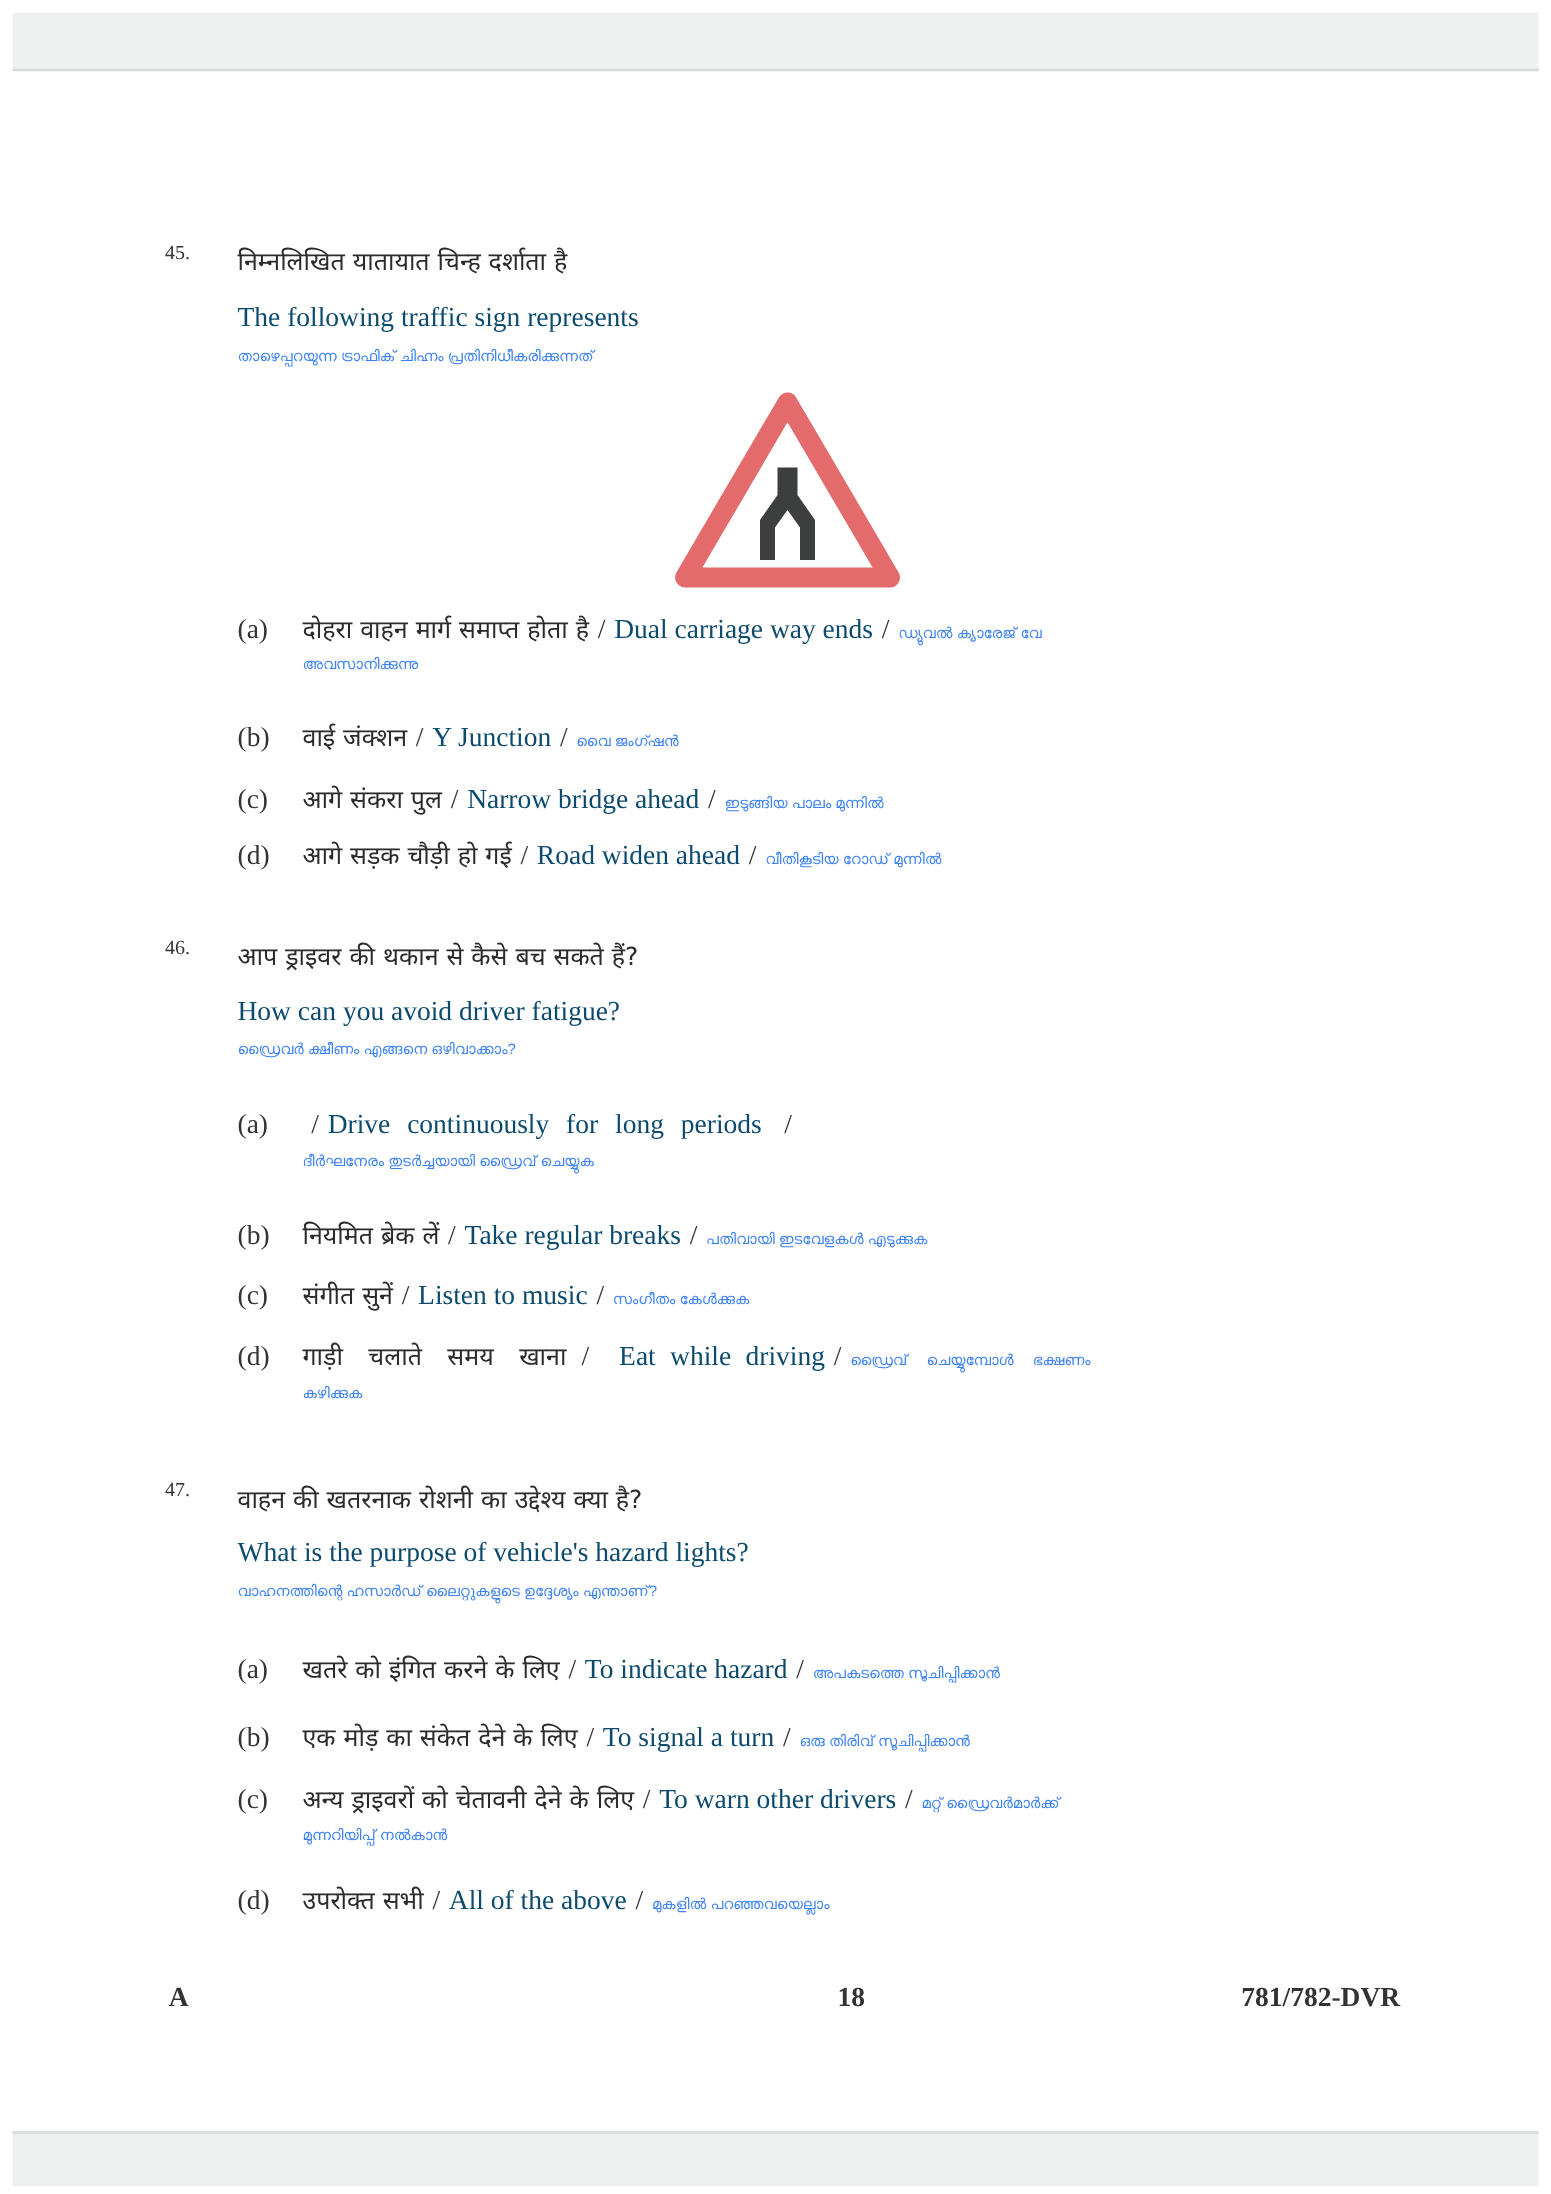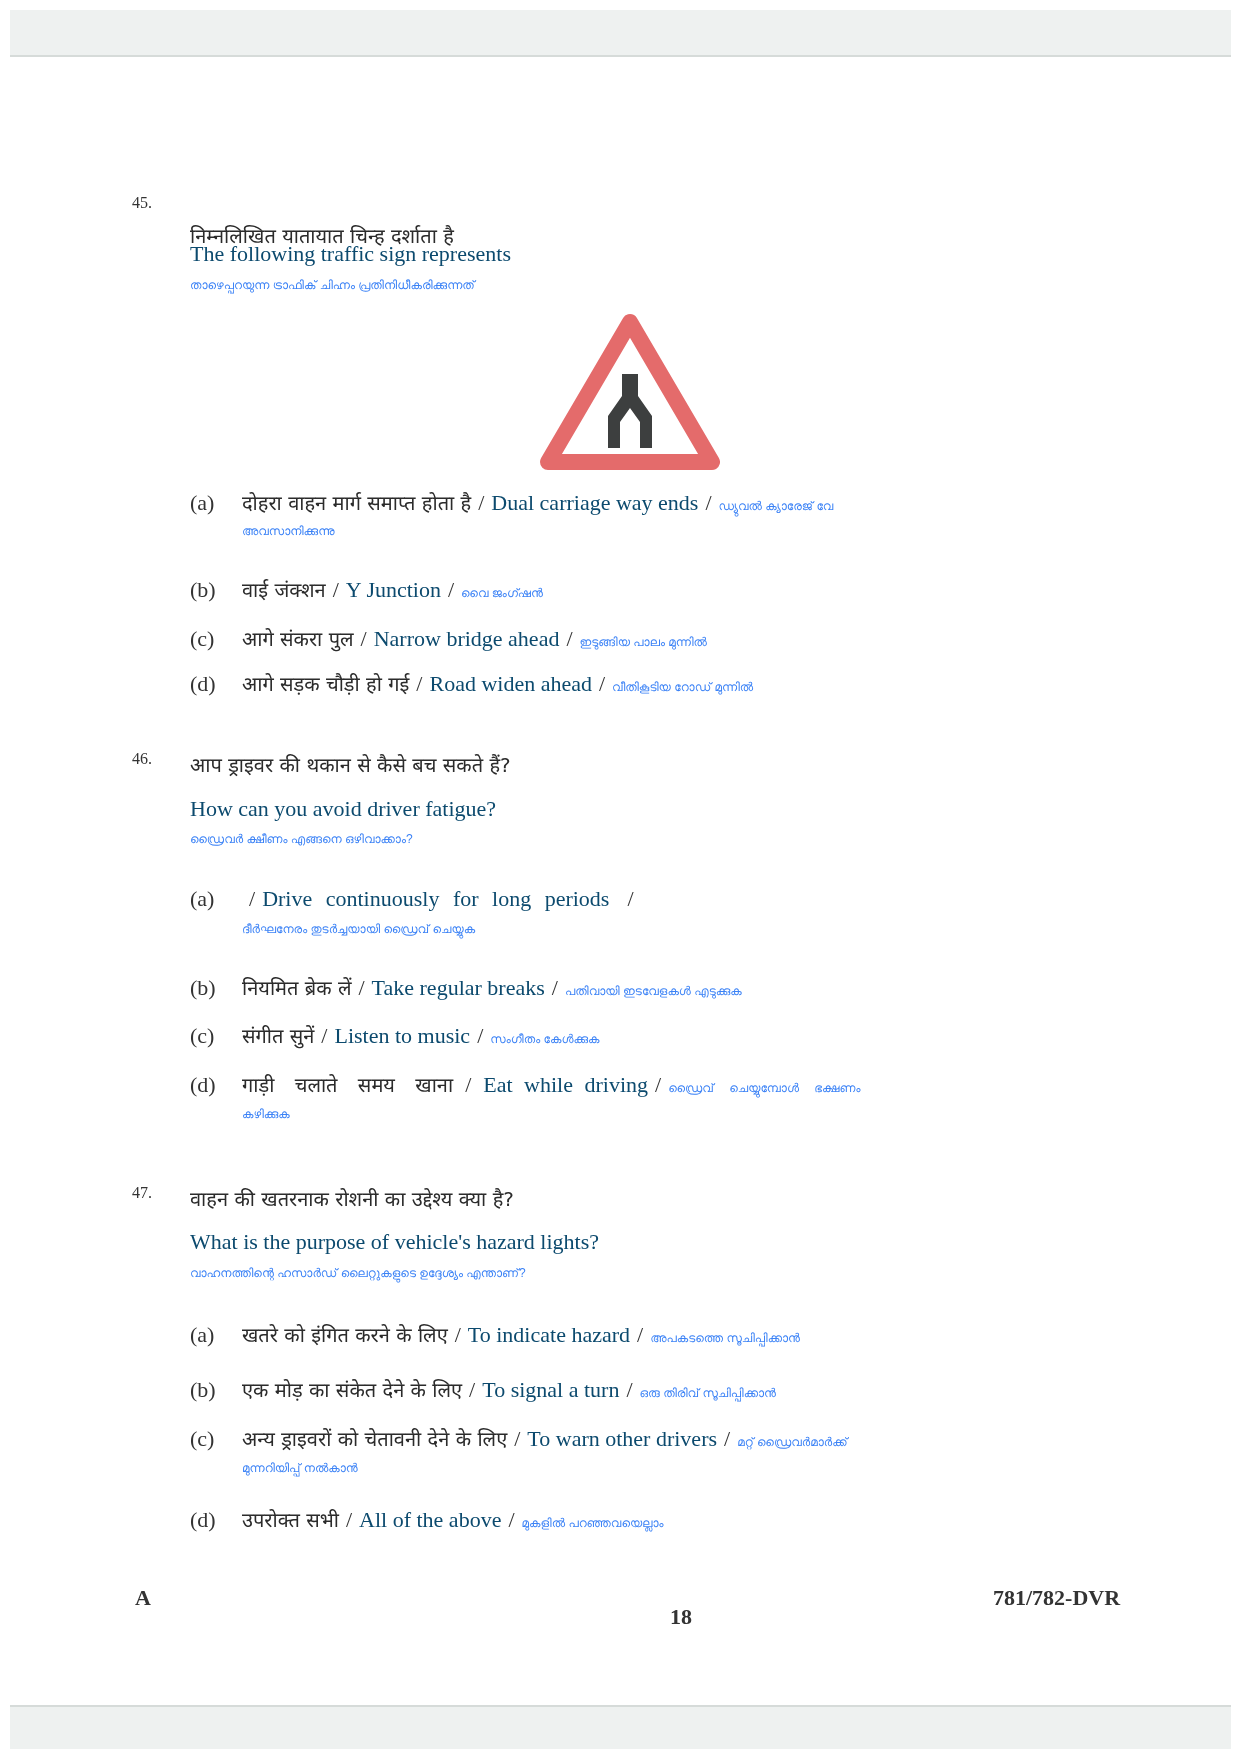--- a/index.html
+++ b/index.html
@@ -27,21 +27,21 @@
 
   .footer { position:absolute; top:1585px; font-family:"Liberation Serif", serif; font-weight:bold; font-size:22px; color:#333; }
 </style>
 </head>
 <body>
 
 <div class="band band-top"></div>
 
 <div>
   <span class="abs qnum" style="left:132px;top:194px;">45.</span>
-  <span class="abs hin" style="left:190px;top:195px;margin-top:27px;">निम्नलिखित यातायात चिन्ह दर्शाता है</span>
+  <span class="abs hin" style="left:190px;top:195px;">निम्नलिखित यातायात चिन्ह दर्शाता है</span>
   <span class="abs eng" style="left:190px;top:241px;">The following traffic sign represents</span>
   <span class="abs mal" style="left:190px;top:278px;">താഴെപ്പറയുന്ന ട്രാഫിക് ചിഹ്നം പ്രതിനിധീകരിക്കുന്നത്</span>
 
   <svg class="sign" viewBox="0 0 180 160">
     <path d="M90 10 L172 150 L8 150 Z" fill="#ffffff" stroke="#e46b6b" stroke-width="16" stroke-linejoin="round"></path>
     <path d="M82 62 L98 62 L98 84 L112 104 L112 136 L100 136 L100 110 L90 96 L80 110 L80 136 L68 136 L68 104 L82 84 Z" fill="#3d3f3f"></path>
   </svg>
 
   <div class="abs opt line" style="left:190px;top:489px;">
     <span class="label">(a)</span>
@@ -110,21 +110,21 @@
     <span class="sep">/</span>
     <span class="eng">Listen to music</span>
     <span class="sep">/</span>
     <span class="mal">സംഗീതം കേൾക്കുക</span>
   </div>
 
   <div class="abs opt line" style="left:190px;top:1071px;">
     <span class="label">(d)</span>
     <span class="hin" style="word-spacing:14px;">गाड़ी चलाते समय खाना</span>
     <span class="sep" style="margin:0 12px;">/</span>
-    <span class="eng" style="word-spacing:6px;">Eat while driving</span>
+    <span class="eng" style="word-spacing:6px;margin-left:12px;">Eat while driving</span>
     <span class="sep">/</span>
     <span class="mal" style="word-spacing:12px;">ഡ്രൈവ് ചെയ്യുമ്പോൾ ഭക്ഷണം</span>
   </div>
   <span class="abs mal" style="left:242px;top:1107px;">കഴിക്കുക</span>
 </div>
 
 <div>
   <span class="abs qnum" style="left:132px;top:1184px;">47.</span>
   <span class="abs hin" style="left:190px;top:1185px;">वाहन की खतरनाक रोशनी का उद्देश्य क्या है?</span>
   <span class="abs eng" style="left:190px;top:1229px;">What is the purpose of vehicle's hazard lights?</span>
@@ -162,16 +162,16 @@
     <span class="label">(d)</span>
     <span class="hin">उपरोक्त सभी</span>
     <span class="sep">/</span>
     <span class="eng">All of the above</span>
     <span class="sep">/</span>
     <span class="mal">മുകളിൽ പറഞ്ഞവയെല്ലാം</span>
   </div>
 </div>
 
 <span class="footer" style="left:135px;">A</span>
-<span class="footer" style="left:670px;margin-top:19px;">18</span>
+<span class="footer" style="left:670px;">18</span>
 <span class="footer" style="left:993px;">781/782-DVR</span>
 
 <div class="band band-bottom"></div>
 
 </body></html>

